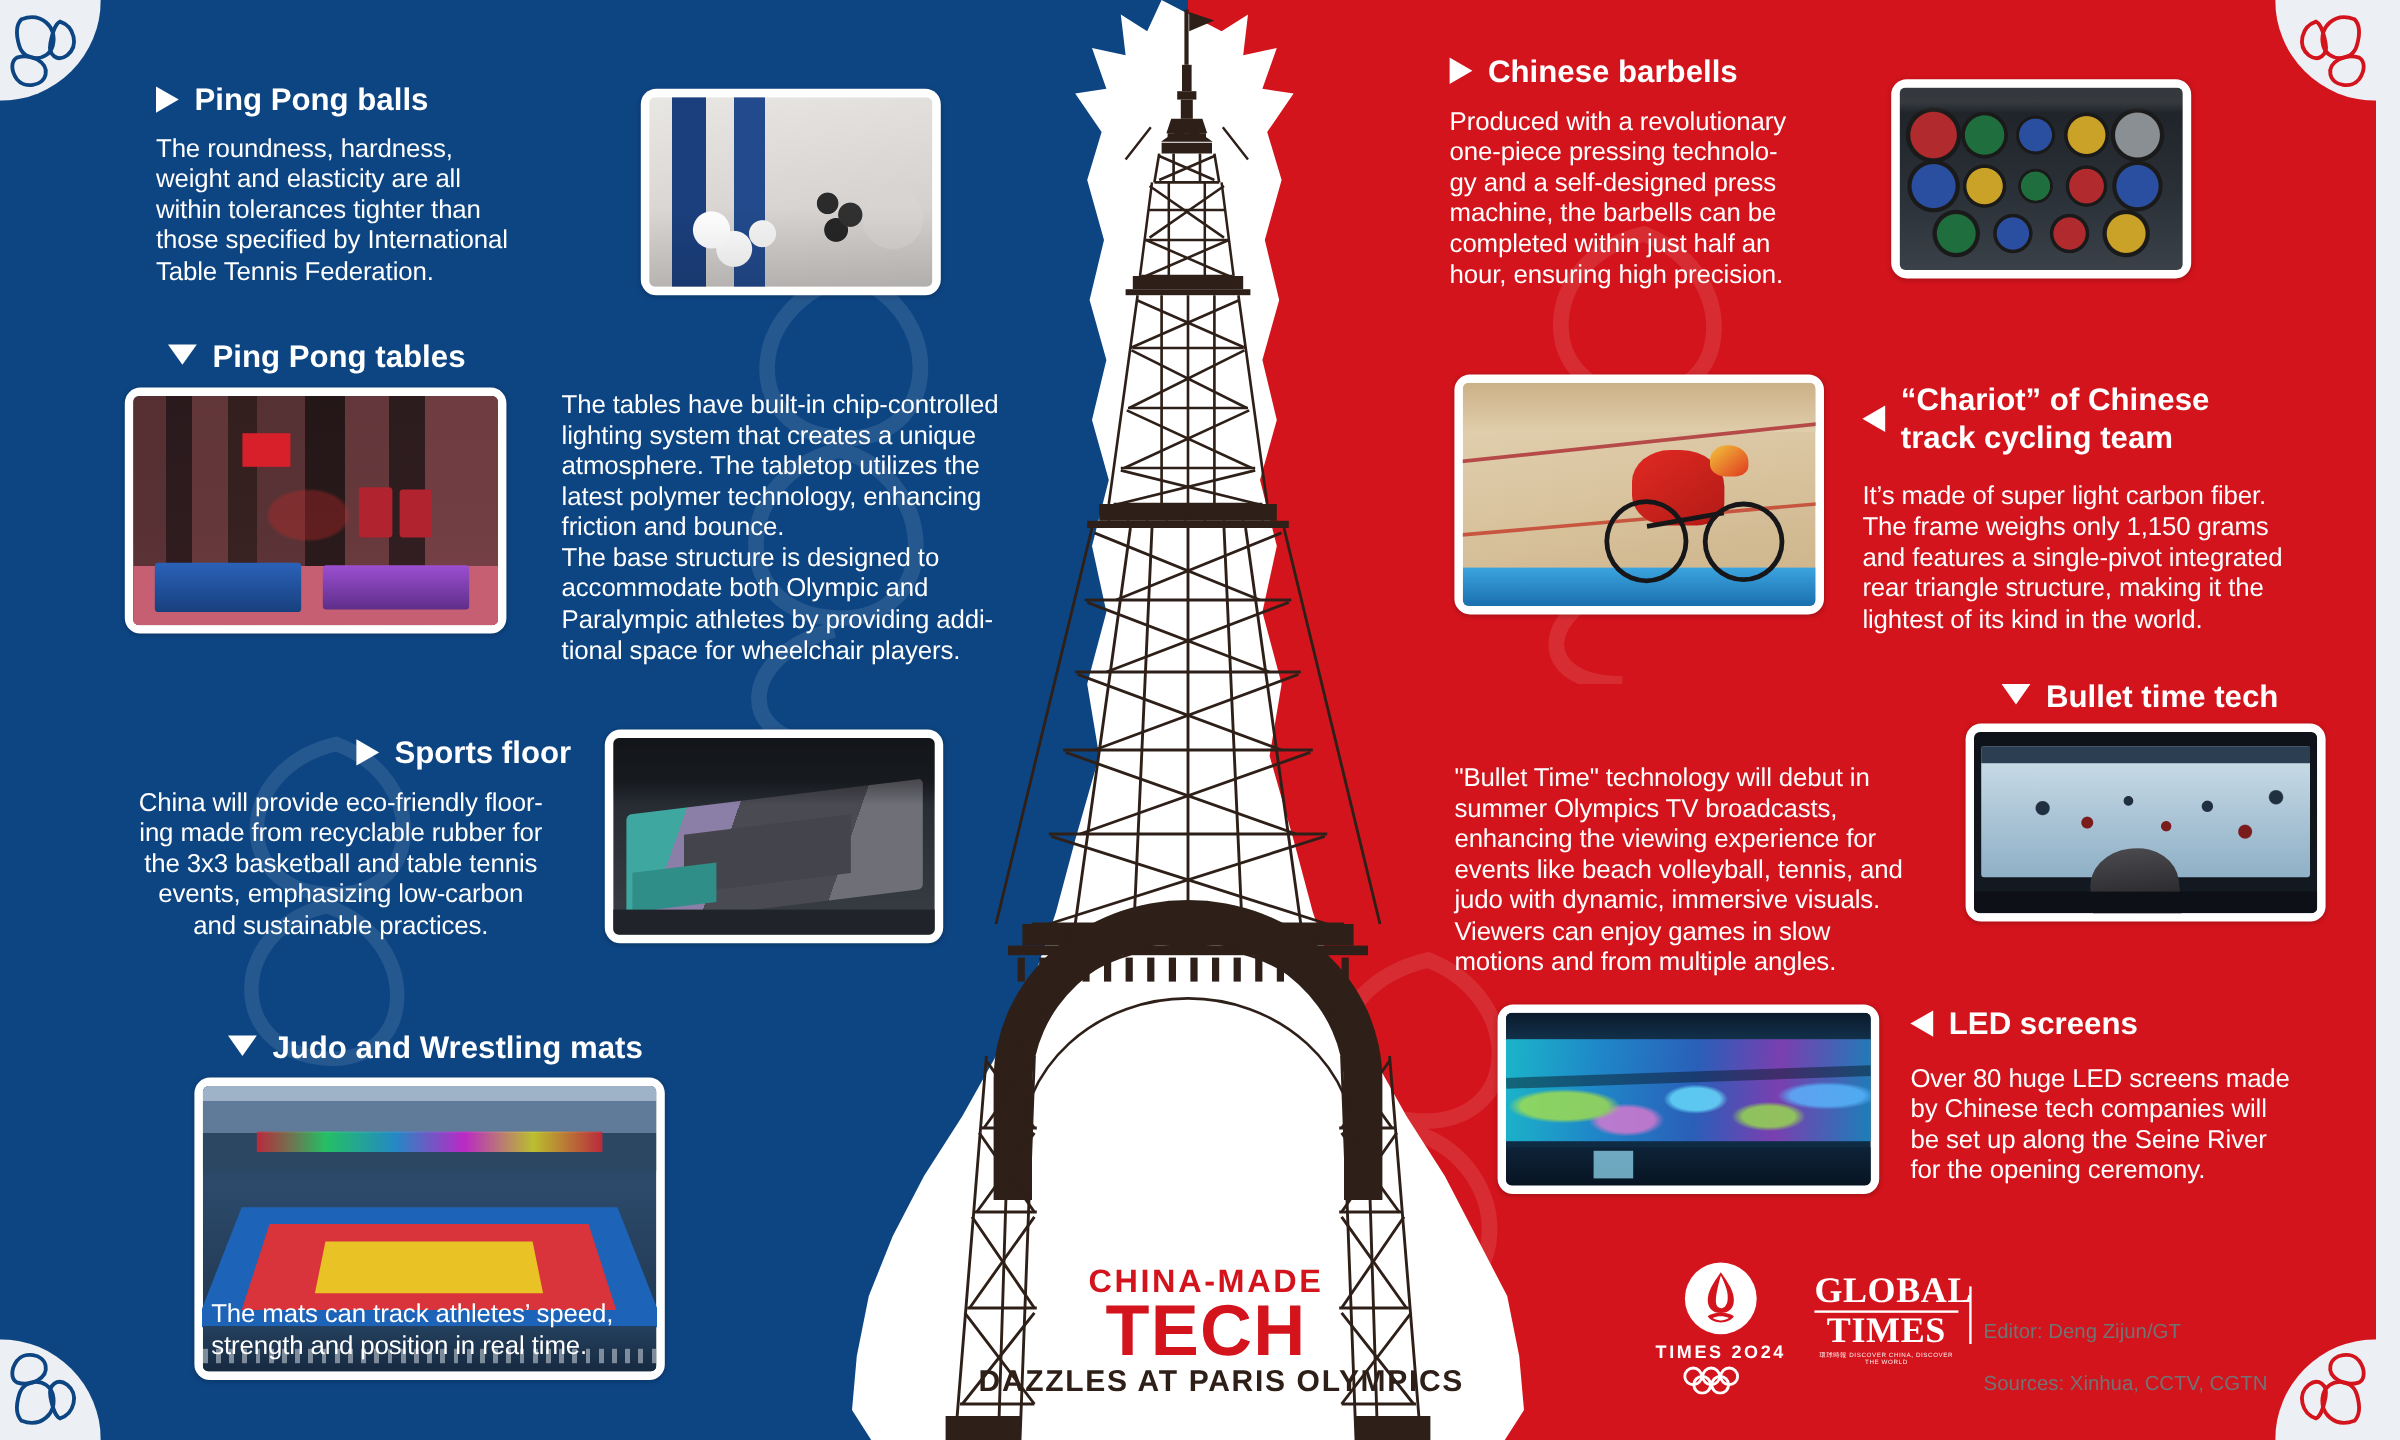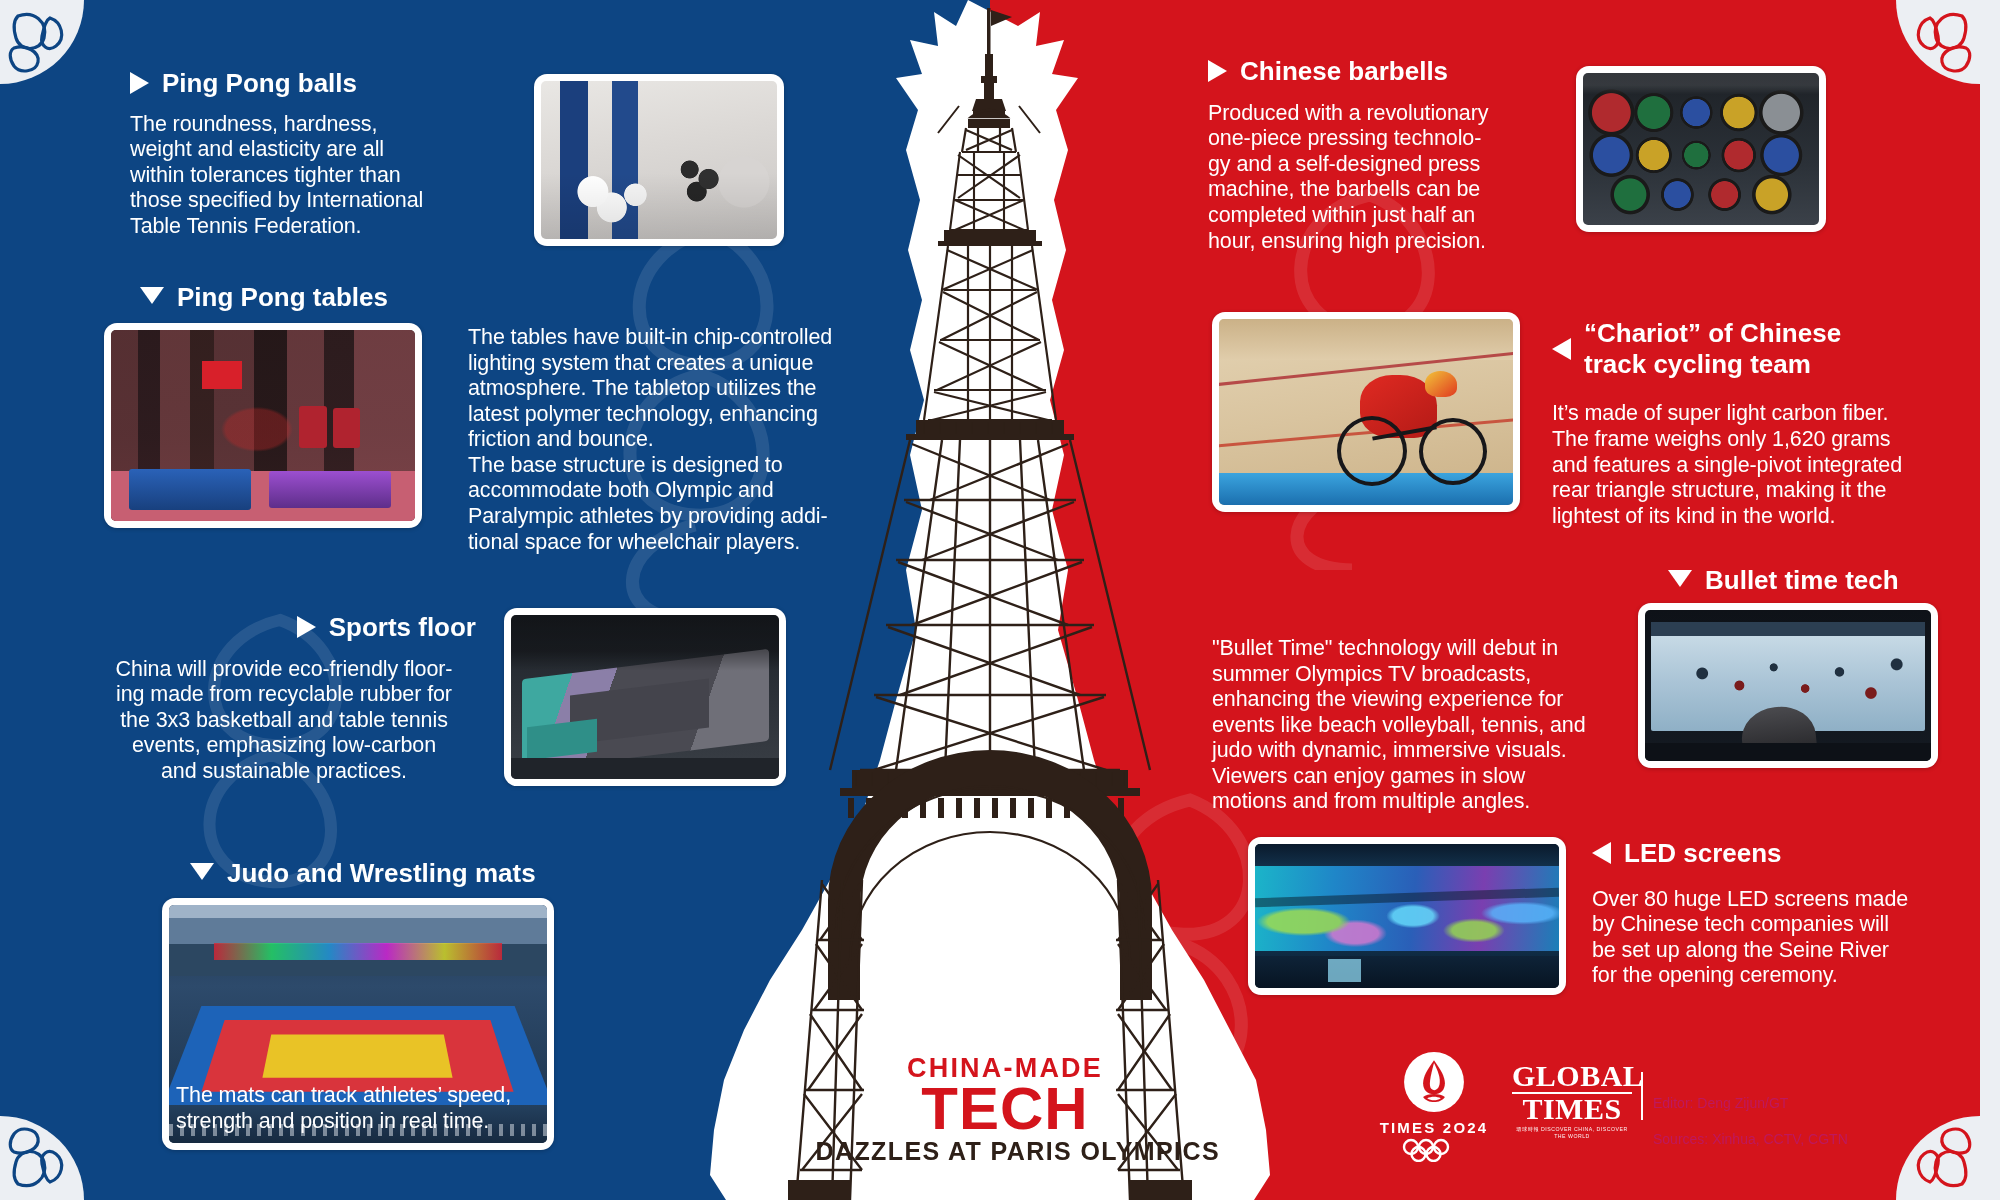--- a/index.html
+++ b/index.html
@@ -69,21 +69,21 @@
   .paris-txt{font-size:15px;letter-spacing:2.2px;font-weight:bold;margin-top:3px;}
   .paris-rings{margin-top:2px;}
   .paris-rings svg{display:block;margin:0 auto;}
 
   .gt-logo{position:absolute;left:1512px;top:1062px;width:120px;color:#fff;text-align:center;}
   .gt-l1{font-family:"Liberation Serif","DejaVu Serif",serif;font-weight:bold;font-size:30px;line-height:.96;letter-spacing:.5px;}
   .gt-rule{height:2px;background:#fff;margin:1px 0;}
   .gt-l2{font-family:"Liberation Serif","DejaVu Serif",serif;font-weight:bold;font-size:30px;line-height:.96;letter-spacing:.5px;}
   .gt-sub{font-size:5.2px;letter-spacing:.5px;margin-top:2px;opacity:.95;}
 
-  .credits{position:absolute;left:1653px;top:1077px;color:#be185d;font-size:14px;line-height:1.28;white-space:pre-line;}
+  .credits{position:absolute;left:1653px;top:1077px;color:#737373;font-size:17px;line-height:1.28;white-space:pre-line;}
   .credit-rule{position:absolute;left:1641px;top:1072px;width:2px;height:48px;background:#fff;}
 
   
   .headline{position:absolute;left:790px;top:1055px;width:430px;text-align:center;}
   .hl1{color:#d4141c;font-weight:bold;font-size:27px;letter-spacing:2.2px;line-height:1;}
   .hl2{color:#d4141c;font-weight:bold;font-size:60px;letter-spacing:1px;line-height:.96;margin-top:-2px;}
   .hl3{color:#2e2018;font-weight:bold;font-size:25px;letter-spacing:1.4px;line-height:1;margin-top:1px;text-align:right;}
 </style>
 </head>
 <body>
@@ -383,21 +383,21 @@
       <div style="position:absolute;left:0;bottom:3%;width:100%;height:5%;
         background:repeating-linear-gradient(90deg,#cfd6de 0 4px,transparent 4px 11px);opacity:.55;"></div>
     </div>
   </div>
 
   <div class="block" style="left:176px;top:1083px;width:360px;">
     <div class="body">The mats can track athletes’ speed,
 strength and position in real time.</div>
   </div>
 
-  <div class="block" style="left:1208px;top:56px;width:320px;">
+  <div class="block" style="left:1208px;top:44px;width:320px;">
     <div class="head">
       <span class="tri tri-right"></span>
       <span>Chinese barbells</span>
     </div>
     <div class="body" style="margin-top:14px;">Produced with a revolutionary
 one-piece pressing technolo-
 gy and a self-designed press
 machine, the barbells can be
 completed within just half an
 hour, ensuring high precision.</div>
@@ -449,21 +449,21 @@
     </div>
   </div>
 
   <div class="block" style="left:1552px;top:318px;width:360px;">
     <div class="head" style="justify-content:flex-start;">
       <span class="tri tri-left"></span>
       <span>“Chariot” of Chinese
 track cycling team</span>
     </div>
     <div class="body" style="margin-top:22px;">It’s made of super light carbon fiber.
-The frame weighs only 1,620 grams
+The frame weighs only 1,150 grams
 and features a single-pivot integrated
 rear triangle structure, making it the
 lightest of its kind in the world.</div>
   </div>
 
   <div class="block" style="left:1668px;top:565px;">
     <div class="head">
       <span class="tri tri-down"></span>
       <span>Bullet time tech</span>
     </div>

